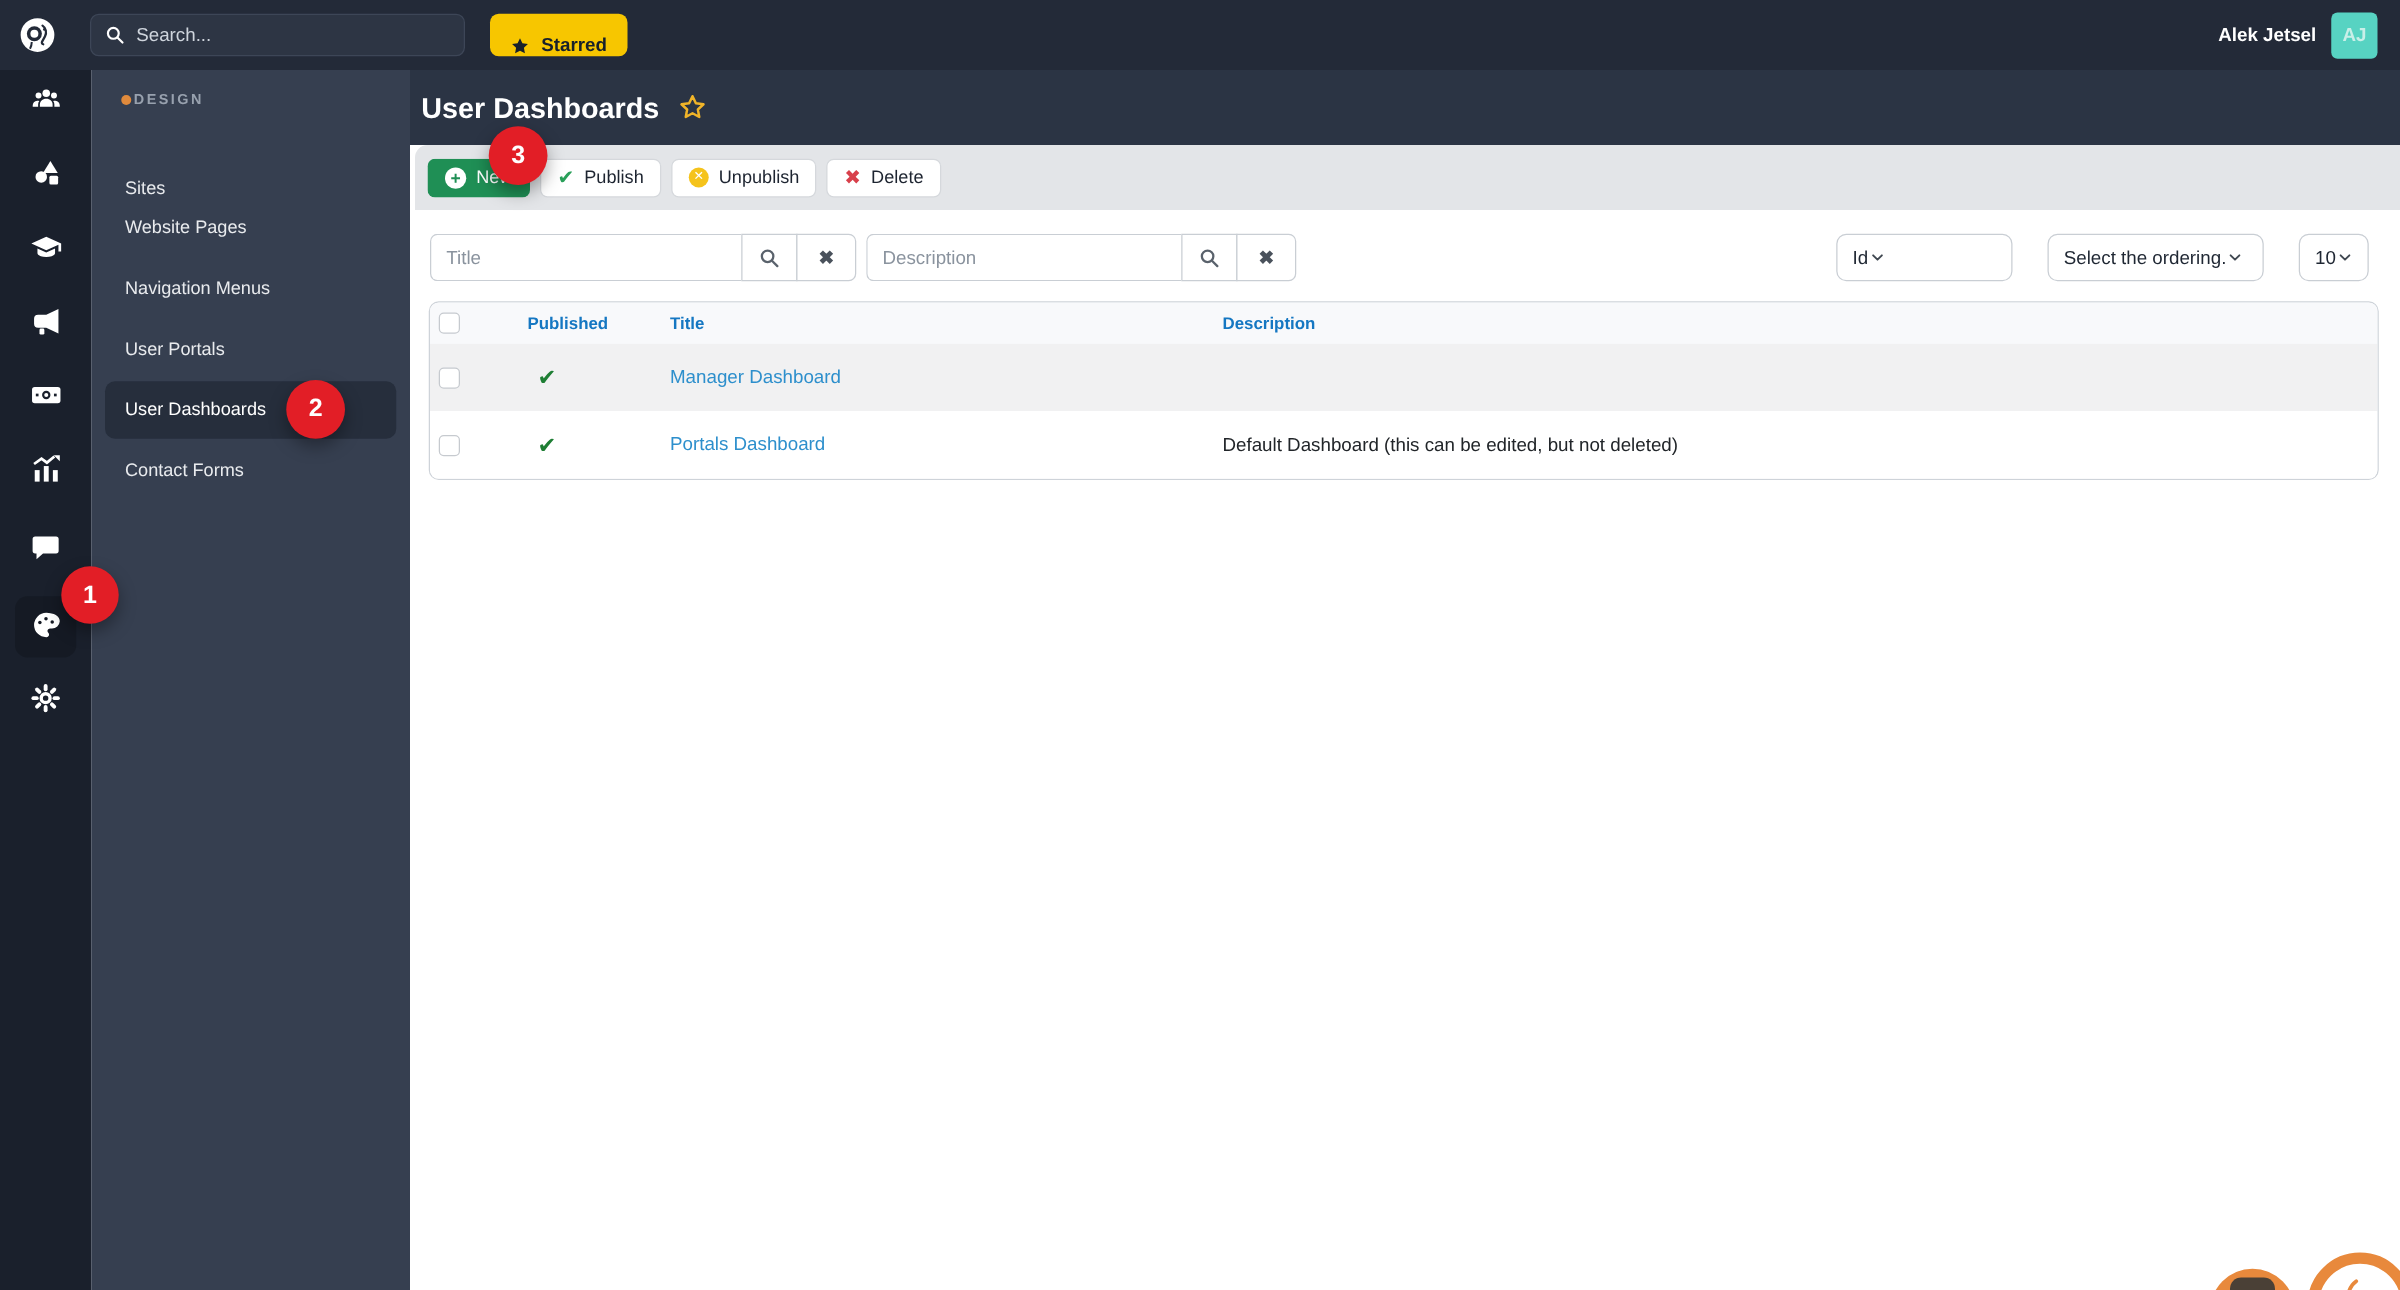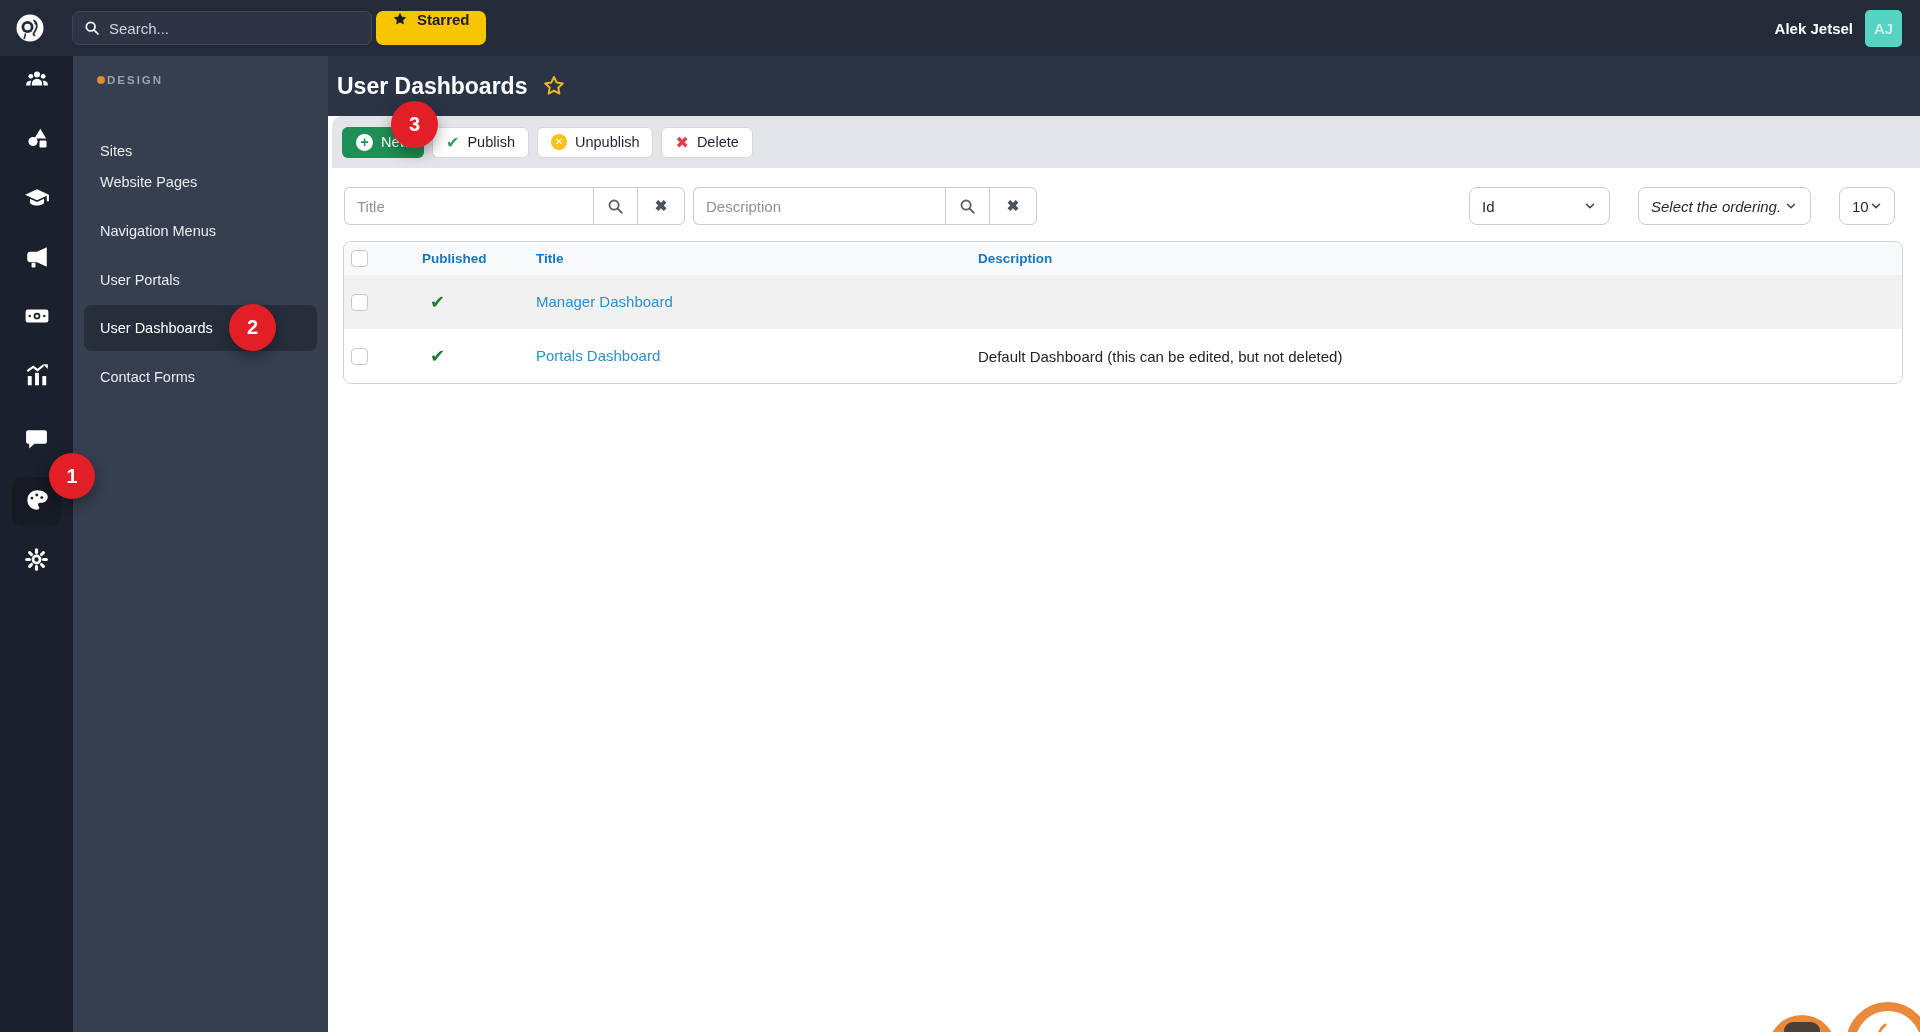--- a/index.html
+++ b/index.html
@@ -5,21 +5,21 @@
   * { margin:0; padding:0; box-sizing:border-box; }
   html,body { width:1920px; height:1032px; font-family:"Liberation Sans","DejaVu Sans",sans-serif; background:#fff; }
   .app { position:relative; width:1920px; height:1032px; overflow:hidden; background:#fff; }
 
   
   .topbar { position:absolute; left:0; top:0; width:1920px; height:56px; background:#232a38; display:flex; align-items:center; padding:0 18px 0 14px; z-index:20; }
   .logo { width:32px; height:32px; display:flex; align-items:center; justify-content:center; margin-right:26px; }
   .global-search { width:300px; height:34px; background:#2d3544; border:1px solid #3d4657; border-radius:7px; display:flex; align-items:center; padding:0 11px; gap:9px; }
   .global-search input { background:transparent; border:none; outline:none; color:#dfe4ea; font-size:15px; width:100%; font-family:inherit; }
   .global-search input::placeholder { color:#cfd5dd; }
-  .starred-btn { margin-left:4px; height:34px; background:#f7c600; border:none; border-radius:7px; display:flex; align-items:flex-start; gap:9px; padding:0 16px; font-size:15px; font-weight:600; color:#17202b; cursor:pointer; font-family:inherit; }
+  .starred-btn { margin-left:20px; height:34px; background:#f7c600; border:none; border-radius:7px; display:flex; align-items:flex-end; gap:9px; padding:0 16px; font-size:15px; font-weight:600; color:#17202b; cursor:pointer; font-family:inherit; }
   .top-spacer { flex:1; }
   .user-name { color:#fff; font-size:15px; font-weight:600; margin-right:12px; }
   .avatar { width:37px; height:37px; border-radius:5px; background:#57d3c2; color:#c9efe8; font-size:15px; font-weight:600; display:flex; align-items:center; justify-content:center; }
 
   
   .rail { position:absolute; left:0; top:56px; width:73px; height:976px; background:#1a202c; z-index:10; }
   .rail-slot { position:absolute; left:0; width:73px; height:44px; display:flex; align-items:center; justify-content:center; cursor:pointer; }
   .rail-active-bg { position:absolute; left:12px; top:421px; width:49px; height:49px; background:#151a24; border-radius:10px; }
 
   
@@ -48,23 +48,23 @@
   .filters { position:absolute; left:16px; top:131px; width:1551px; height:38px; display:flex; align-items:center; }
   .igroup { display:flex; height:38px; }
   .igroup input { width:249px; height:38px; border:1px solid #c9ced4; border-right:none; border-radius:6px 0 0 6px; padding:0 12px; font-size:15px; color:#212529; outline:none; font-family:inherit; }
   .igroup input::placeholder { color:#8a939e; }
   .igroup input.narrow { width:252px; }
   .igbtn { height:38px; background:#fff; border:1px solid #c9ced4; display:flex; align-items:center; justify-content:center; cursor:pointer; }
   .igbtn.search { width:45px; }
   .igbtn.clear { width:48px; margin-left:-1px; border-radius:0 6px 6px 0; color:#4a525c; font-size:15px; font-weight:700; }
   .gap8 { width:8px; }
   .fspacer { flex:1; }
-  .select { height:38px; background:#fff; border:1px solid #c9ced4; border-radius:8px; display:flex; align-items:center; justify-content:space-between; padding:0 12px; font-size:15px; color:#1f2733; cursor:pointer; }
+  .select { height:38px; background:#fff; border:1px solid #c9ced4; border-radius:8px; display:flex; align-items:center; padding:0 12px; font-size:15px; color:#1f2733; cursor:pointer; }
   .sel-id { width:141px; margin-right:28px; }
-  .sel-order { width:173px; margin-right:28px;font-style:italic; }
+  .sel-order { width:173px; margin-right:28px; }
   .sel-size { width:56px; }
 
   .table-card { position:absolute; left:15px; top:185px; width:1888px; max-width:1560px; border:1px solid #ced3d9; border-radius:8px; overflow:hidden; background:#fff; }
   .trow { display:grid; grid-template-columns:36px 84px 406px 1fr; align-items:center;gap:36px; }
   .trow.head { height:33px; background:#f8f9fb; }
   .trow.r0 { height:54px; background:#f1f1f2; }
   .trow.r1 { height:54px; background:#ffffff; }
   .th { color:#1577c2; font-size:13.5px; font-weight:700; }
   .th.pub { padding-left:6px; }
   .cell-check { padding-left:7px; display:flex; align-items:center; }

